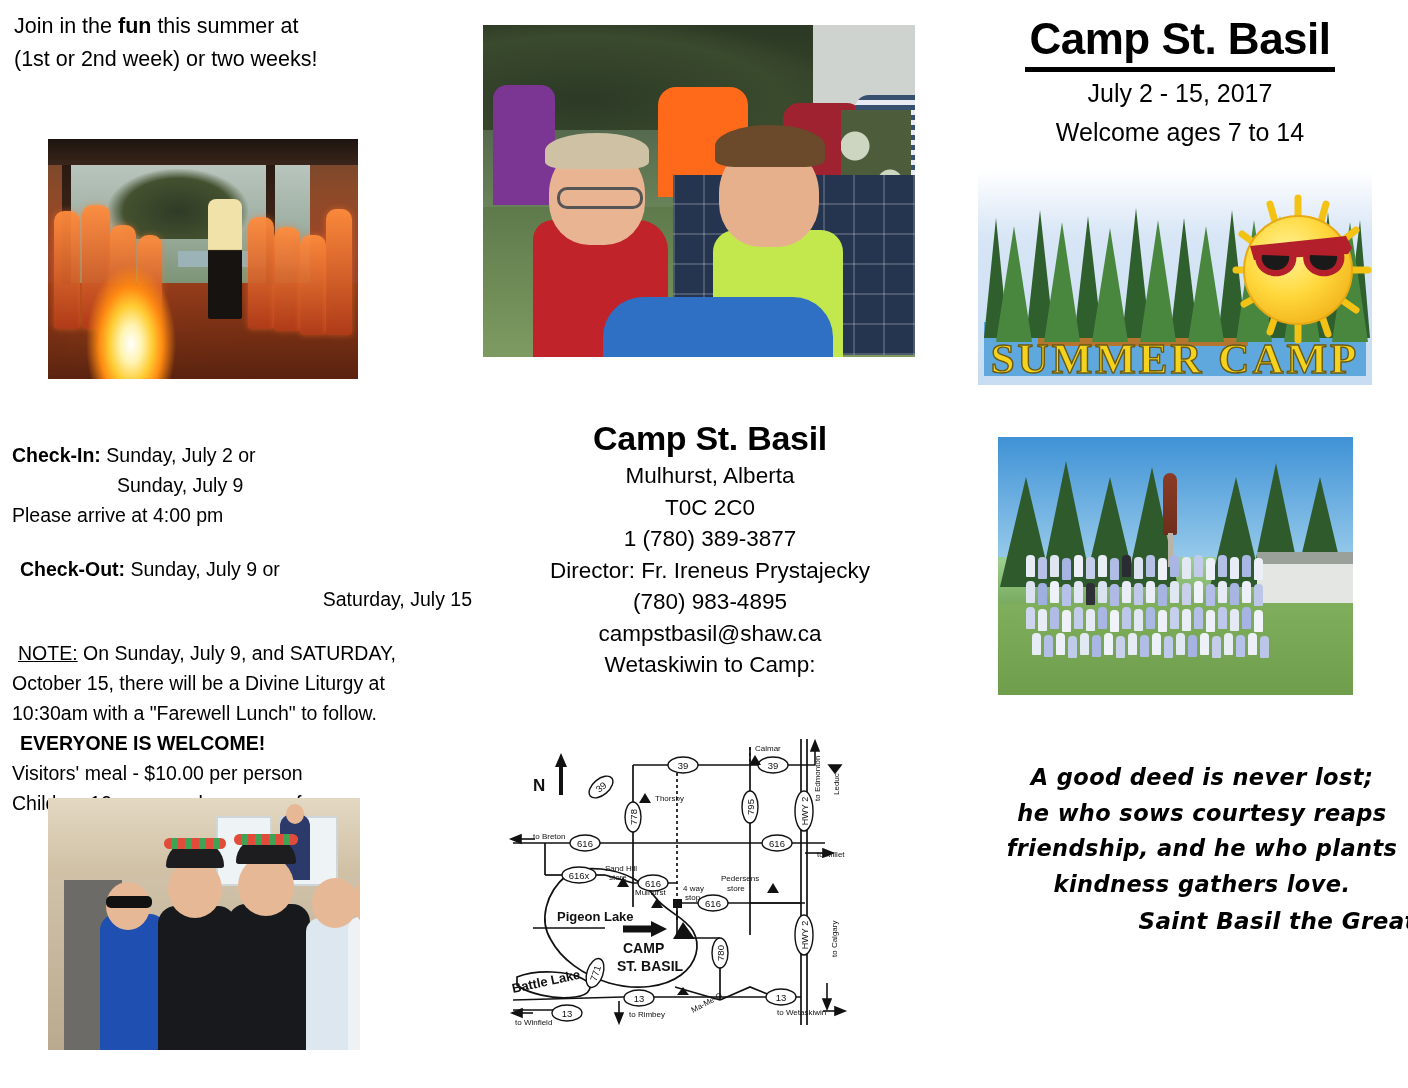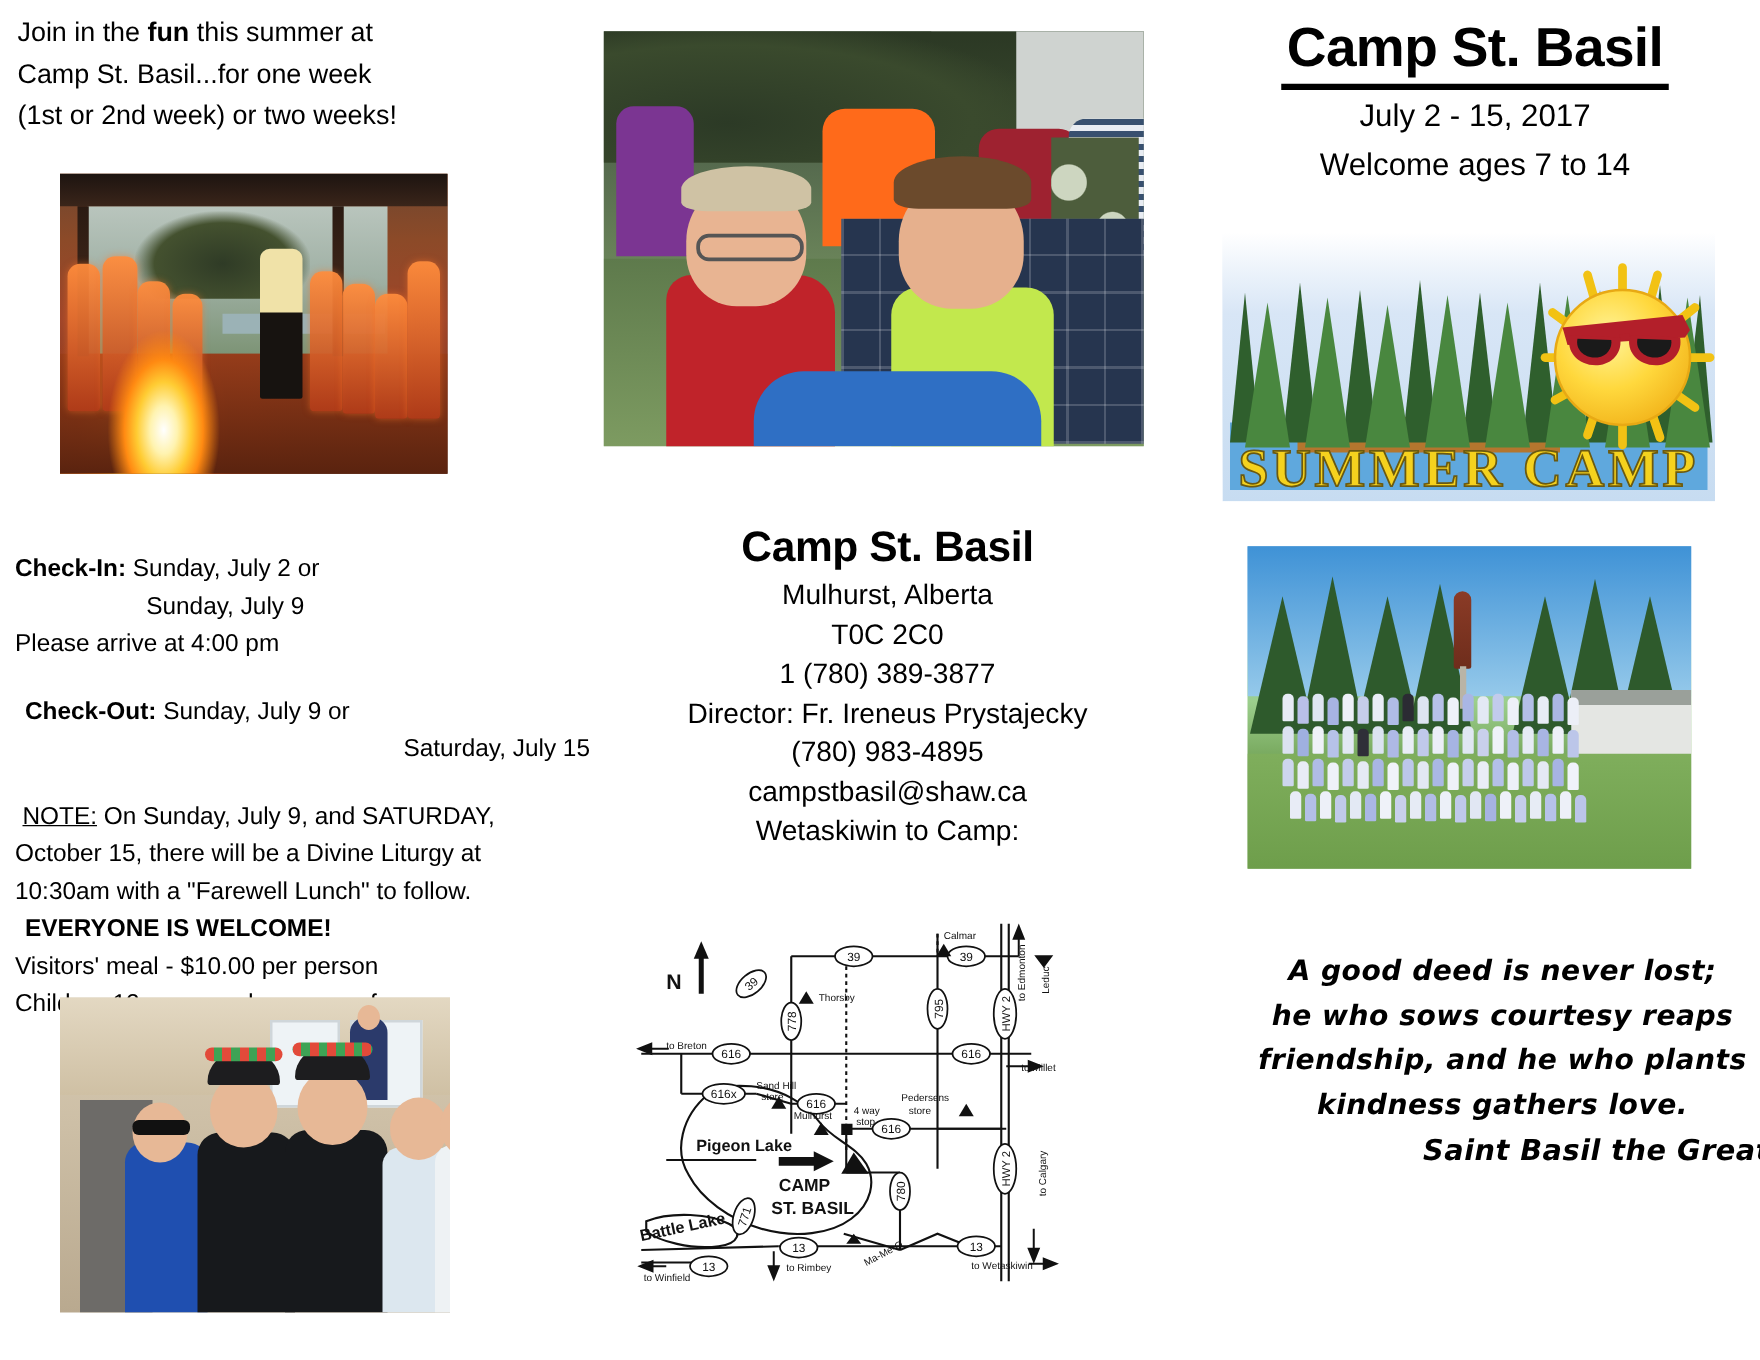--- a/index.html
+++ b/index.html
@@ -193,21 +193,21 @@
   #header-block .h-title {
     font-size: 44px; font-weight: bold; line-height: 54px;
     border-bottom: 5px solid #000; display:inline-block; padding: 0 4px 1px 4px;
     letter-spacing: -0.5px;
   }
   #header-block .h-sub {
     font-size: 25px; line-height: 35px; margin-top: 4px;
   }
 
   #summer-camp-logo {
-    left: 978px; top: 186px; width: 394px; height: 215px;
+    left: 978px; top: 170px; width: 394px; height: 215px;
     background: linear-gradient(to bottom, #ffffff 0%, #dfeaf7 18%, #cfe0f3 40%, #cfe0f3 66%, #e9f1fa 100%);
     overflow:hidden;
   }
 
   #group-photo {
     left: 998px; top: 437px; width: 355px; height: 258px;
     background: linear-gradient(to bottom,#4c9ad8 0%, #7cc0e8 26%, #9ccf8d 48%, #6e9e51 70%, #79a85a 100%);
     overflow:hidden;
   }
   #group-photo .sky { position:absolute; left:0; top:0; width:100%; height:120px;
@@ -248,21 +248,20 @@
     display:block; text-align:right; font-size: 23px; margin-top: 2px; padding-right: 6px;
   }
 </style>
 </head>
 <body>
 
 <div class="abs" id="intro-text">
   <div>
     <span>Join in the </span><b>fun</b><span> this summer at</span>
   </div>
-  <div>Camp St. Basil...for one week</div>
   <div>(1st or 2nd week) or two weeks!</div>
 </div>
 
 <div class="abs" id="campfire-photo">
   <div class="sky"></div>
   <div class="tree"></div>
   <div class="lake"></div>
   <div class="ground"></div>
   <div class="roof"></div>
   <div class="post" style="left:14px;"></div>

